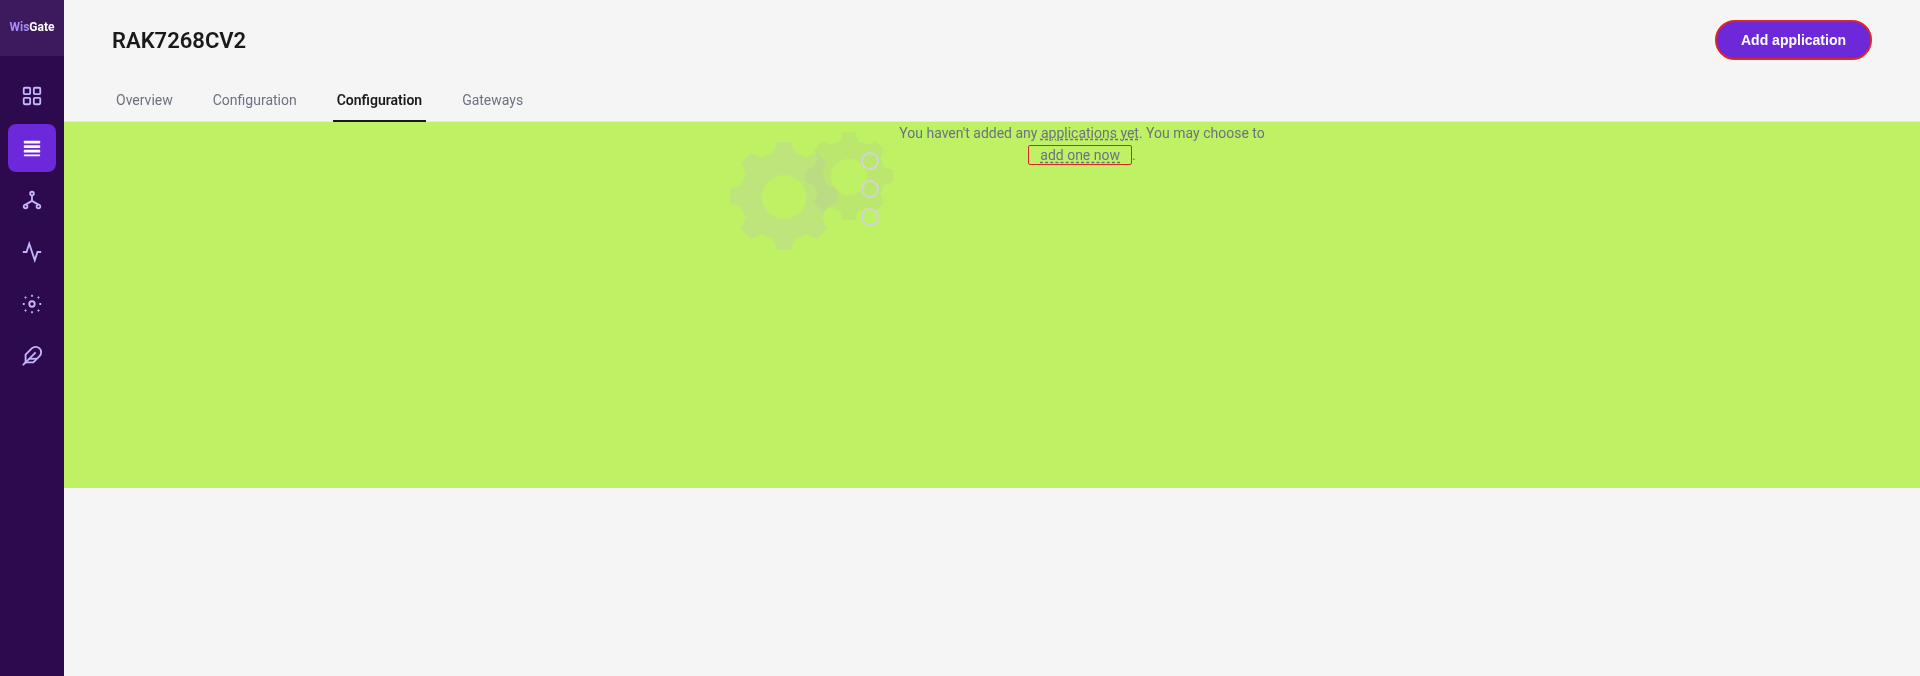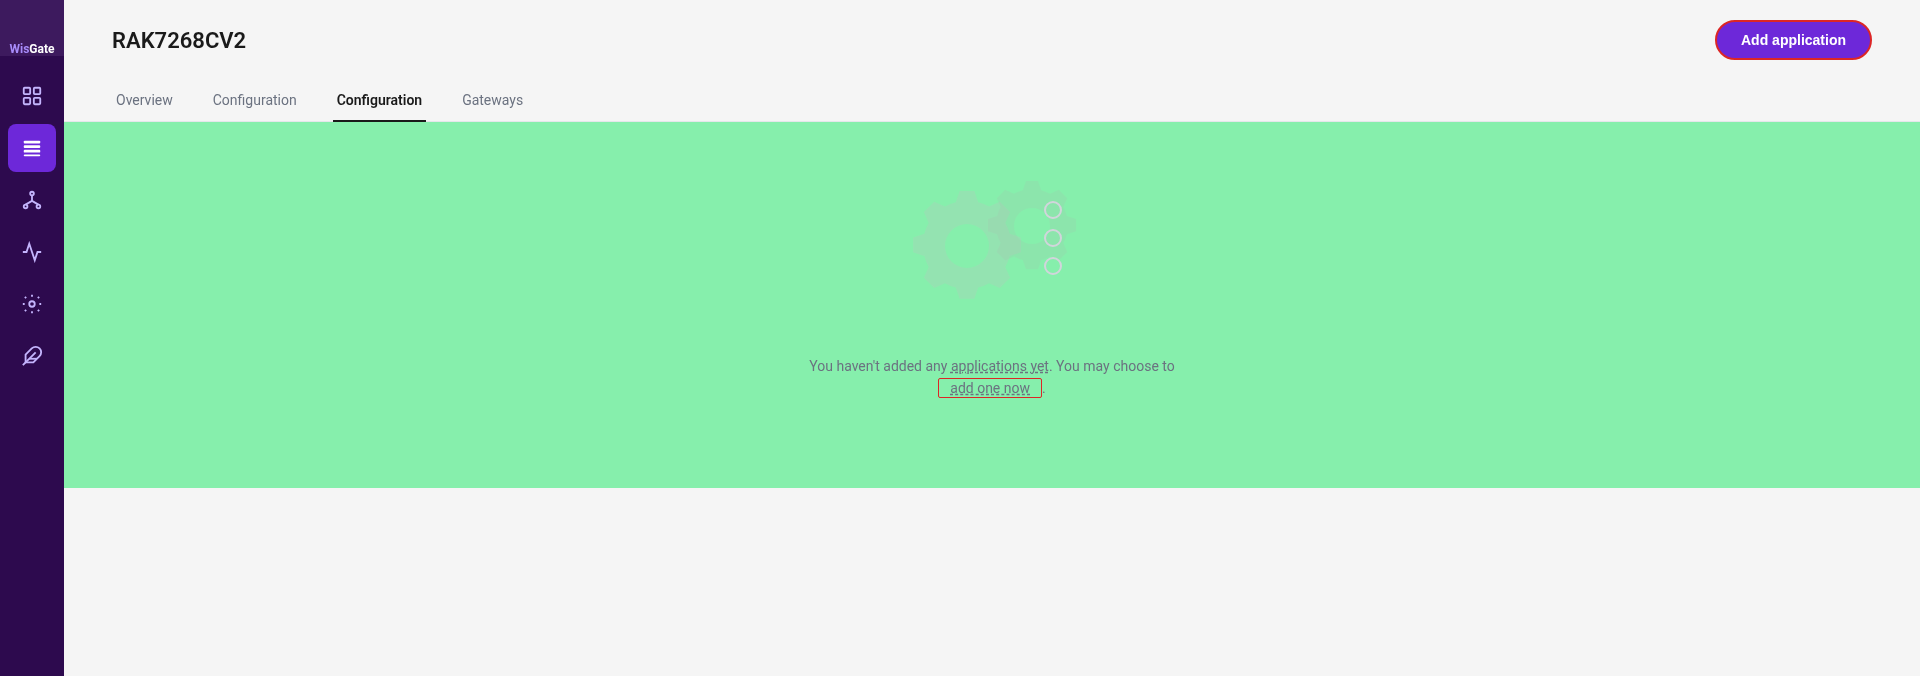--- a/index.html
+++ b/index.html
@@ -22,21 +22,21 @@
       align-items: center;
       padding-top: 0;
       height: 676px;
     }
 
     .sidebar-logo {
       width: 64px;
       height: 56px;
       background: #3d1a5e;
       display: flex;
-      align-items: flex-end;
+      align-items: center;
       justify-content: center;
       margin-bottom: 8px;
     }
 
     .logo-text {
       color: white;
       font-size: 12px;
       font-weight: bold;
       line-height: 1.1;
     }
@@ -135,24 +135,24 @@
     .tab.active {
       color: #1a1a1a;
       font-weight: 600;
       border-bottom: 2px solid #1a1a1a;
     }
 
     
     .content {
       flex: 1;
       display: flex;
-      flex-direction: column;
-      align-items: center;
+      flex-direction: row;
+      align-items: flex-start;
       justify-content: center;
-      background: #86efac;
+      background: #bef264;
       padding-bottom: 40px;
     }
 
     
     .empty-illustration {
       position: relative;
       width: 180px;
       height: 160px;
       margin-bottom: 24px;
     }

